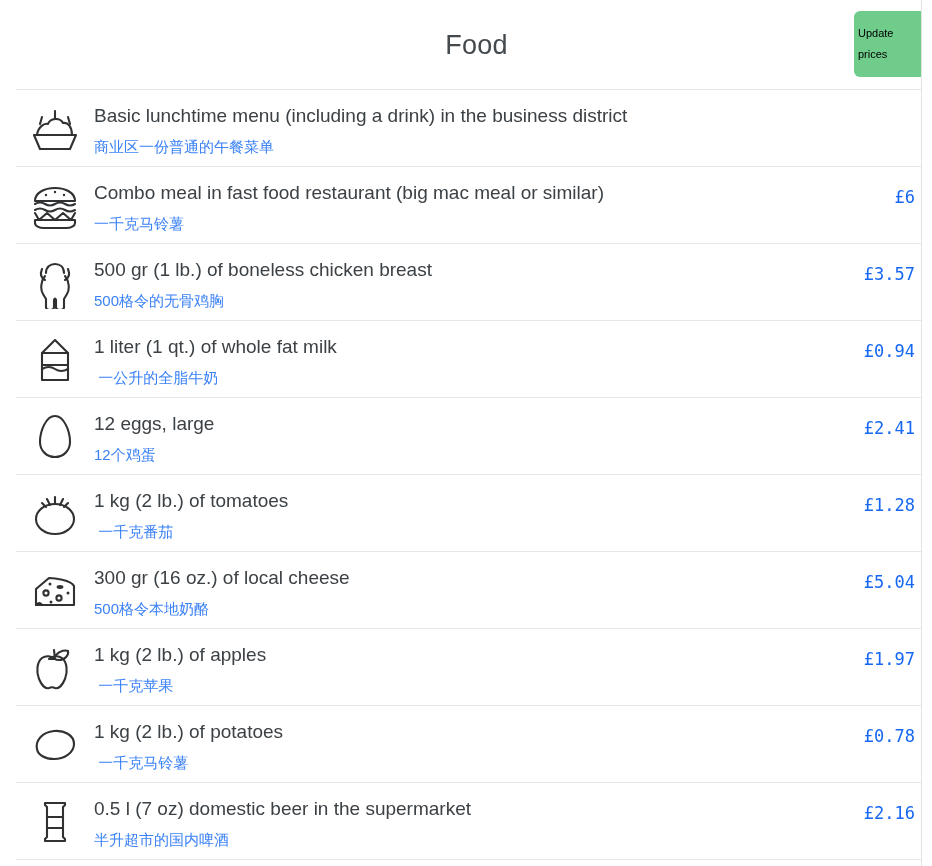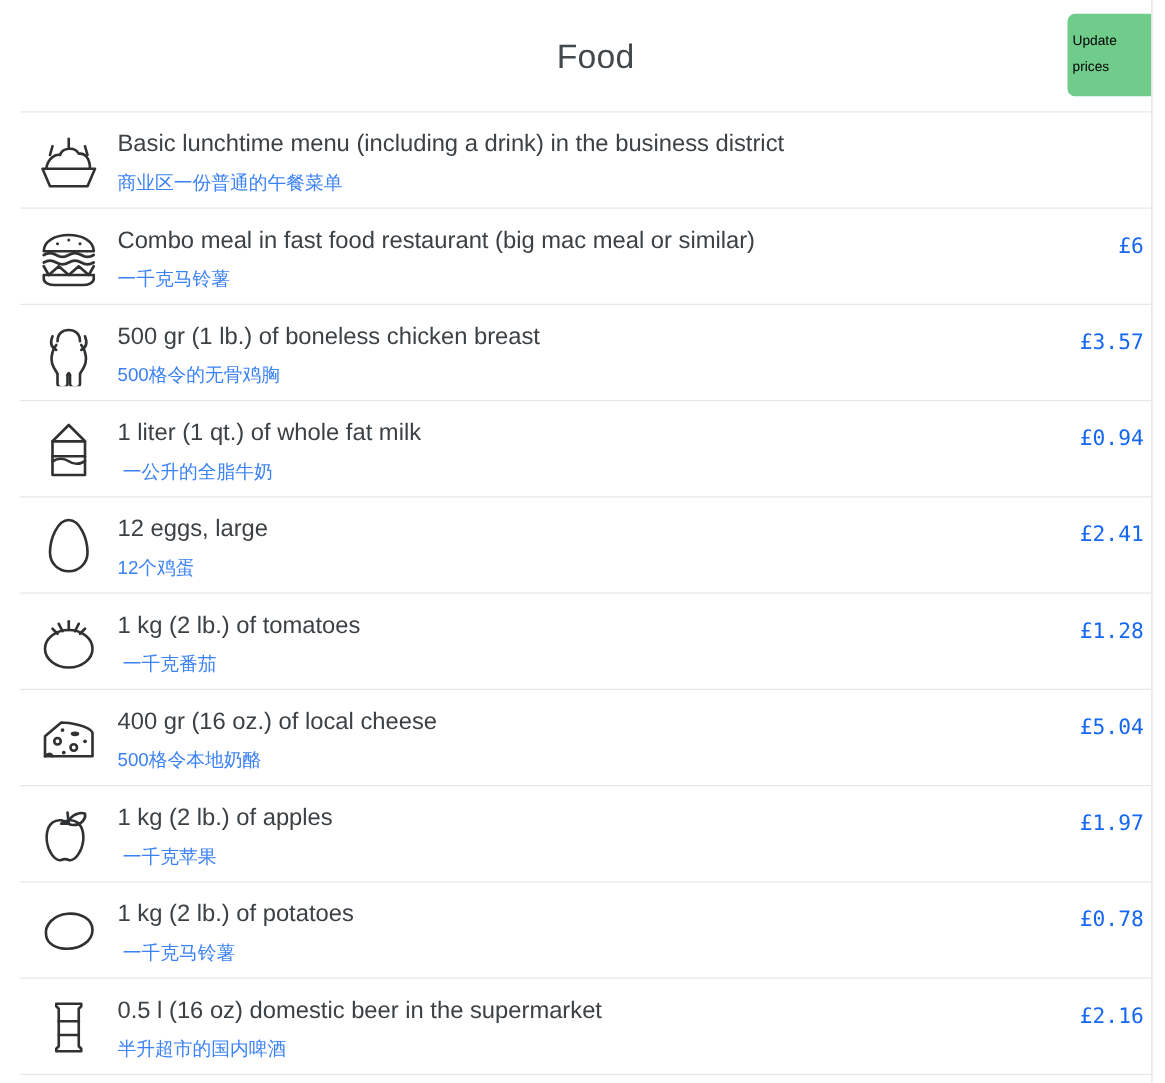--- a/index.html
+++ b/index.html
@@ -257,21 +257,21 @@
               <path fill="none" stroke="#2f3133" stroke-width="2.1" stroke-linecap="round" stroke-linejoin="round" d="M7 40 q4-4 6 0"></path>
               <circle fill="none" stroke="#2f3133" stroke-width="2.1" stroke-linecap="round" stroke-linejoin="round" cx="17" cy="28" r="2.6"></circle>
               <circle fill="none" stroke="#2f3133" stroke-width="2.1" stroke-linecap="round" stroke-linejoin="round" cx="30" cy="33" r="2.6"></circle>
               <ellipse cx="31" cy="22" rx="3.4" ry="1.9" fill="#2f3133" stroke="none"></ellipse>
               <circle cx="21" cy="19" r="1.5" fill="#2f3133" stroke="none"></circle>
               <circle cx="39" cy="28" r="1.5" fill="#2f3133" stroke="none"></circle>
               <circle cx="22" cy="37" r="1.5" fill="#2f3133" stroke="none"></circle>
             </svg>
           </div>
           <div class="text-cell">
-            <div class="item-title">400 gr (16 oz.) of local cheese</div>
+            <div class="item-title">300 gr (16 oz.) of local cheese</div>
             <div class="item-sub">500格令本地奶酪</div>
           </div>
           <div class="price-cell">£5.04</div>
         </div>
         <div class="item-row">
           <div class="icon-cell">
             <svg viewBox="0 0 52 52" width="52" height="52">
               <path fill="none" stroke="#2f3133" stroke-width="2.1" stroke-linecap="round" stroke-linejoin="round" d="M26 17 c-3-3-9-4-13-1 c-5 4-6 13-3 21 c3 7 7 10 10 9 c2-1 4-1 6 0 c3 1 7-2 10-9 c3-8 2-17-3-21 c-4-3-10-2-13 1 Z"></path>
               <path fill="none" stroke="#2f3133" stroke-width="2.1" stroke-linecap="round" stroke-linejoin="round" d="M26 17 L25 8"></path>
               <path fill="none" stroke="#2f3133" stroke-width="2.1" stroke-linecap="round" stroke-linejoin="round" d="M27 13 c4-5 10-5 12-4 c1 4-3 9-9 9 c-2 0-3 0-4-1"></path>
@@ -297,21 +297,21 @@
         </div>
         <div class="item-row">
           <div class="icon-cell">
             <svg viewBox="0 0 52 52" width="52" height="52">
               <path fill="none" stroke="#2f3133" stroke-width="2.1" stroke-linecap="round" stroke-linejoin="round" d="M16 7 h20 v2 l-2 2 v30 l2 2 v2 H16 v-2 l2-2 V11 l-2-2 Z"></path>
               <path fill="none" stroke="#2f3133" stroke-width="2.1" stroke-linecap="round" stroke-linejoin="round" d="M18 21 h16"></path>
               <path fill="none" stroke="#2f3133" stroke-width="2.1" stroke-linecap="round" stroke-linejoin="round" d="M18 32 h16"></path>
             </svg>
           </div>
           <div class="text-cell">
-            <div class="item-title">0.5 l (16 oz) domestic beer in the supermarket</div>
+            <div class="item-title">0.5 l (7 oz) domestic beer in the supermarket</div>
             <div class="item-sub">半升超市的国内啤酒</div>
           </div>
           <div class="price-cell">£2.16</div>
         </div>
       </div>
 
   </div>
 
   <div class="scroll-track">
     <div class="scroll-thumb"></div>

